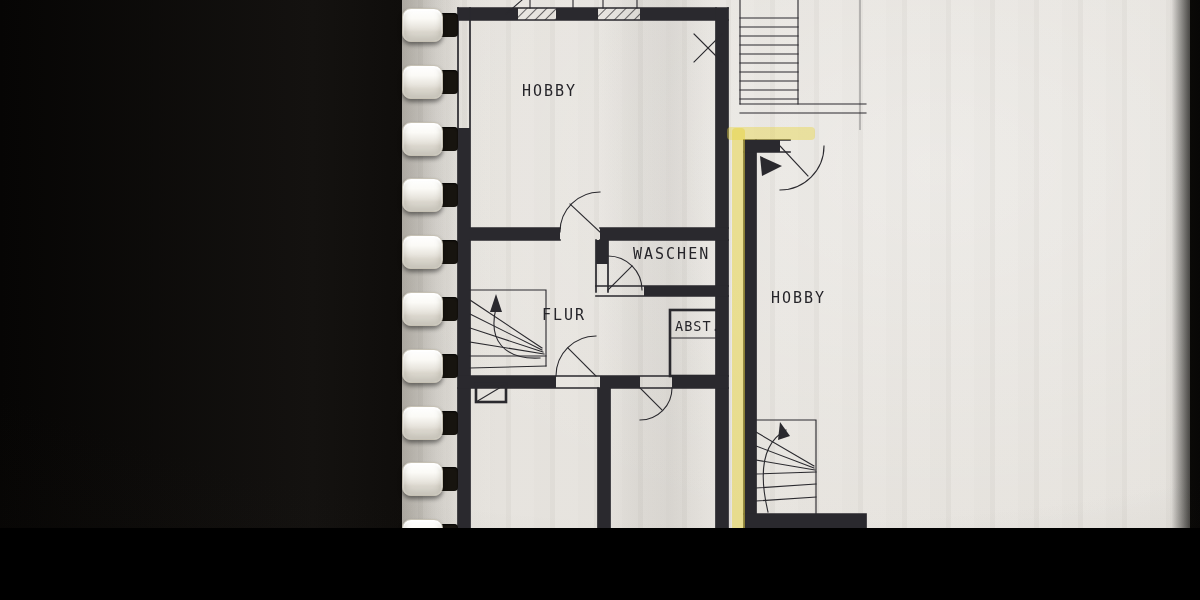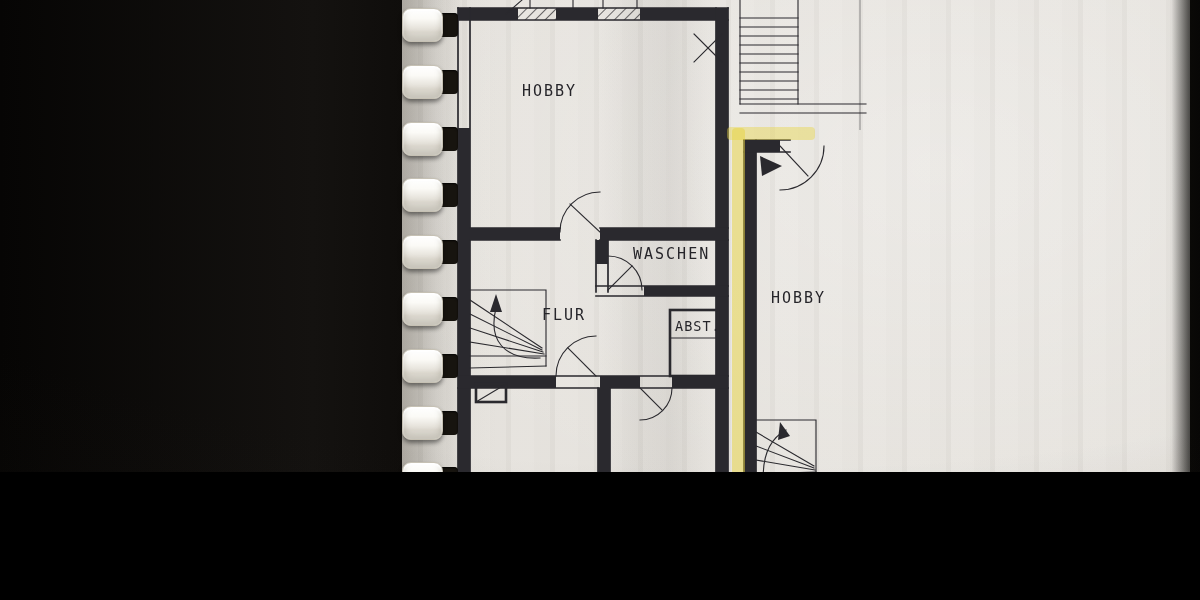--- a/index.html
+++ b/index.html
@@ -4,21 +4,21 @@
 <style>
   :root {
     --bg: #0e0c09;
     --paper: #e8e5e0;
     --ink: #2a292e;
     --hl: #e8d33e;
   }
   * { margin:0; padding:0; box-sizing:border-box; }
   body { background:#000; font-family:"DejaVu Sans", sans-serif; }
   .stage {
-    position:relative; width:1200px; height:472px; overflow:hidden;
+    position:relative; width:1200px; height:528px; overflow:hidden;
     background: linear-gradient(90deg, #060504 0%, #141210 26%, #0f0d0b 34%, #0b0a08 100%);
   }
   .paper {
     position:absolute; left:402px; top:0; width:788px; height:600px;
     background:
       radial-gradient(130% 110% at 68% 28%, rgba(255,255,255,0.30), rgba(255,255,255,0) 58%),
       linear-gradient(90deg, #d4d0c8 0px, #e2dfd9 34px, var(--paper) 95px, var(--paper) 100%);
   }
   .streaks {
     position:absolute; left:402px; top:0; width:788px; height:600px; pointer-events:none;

